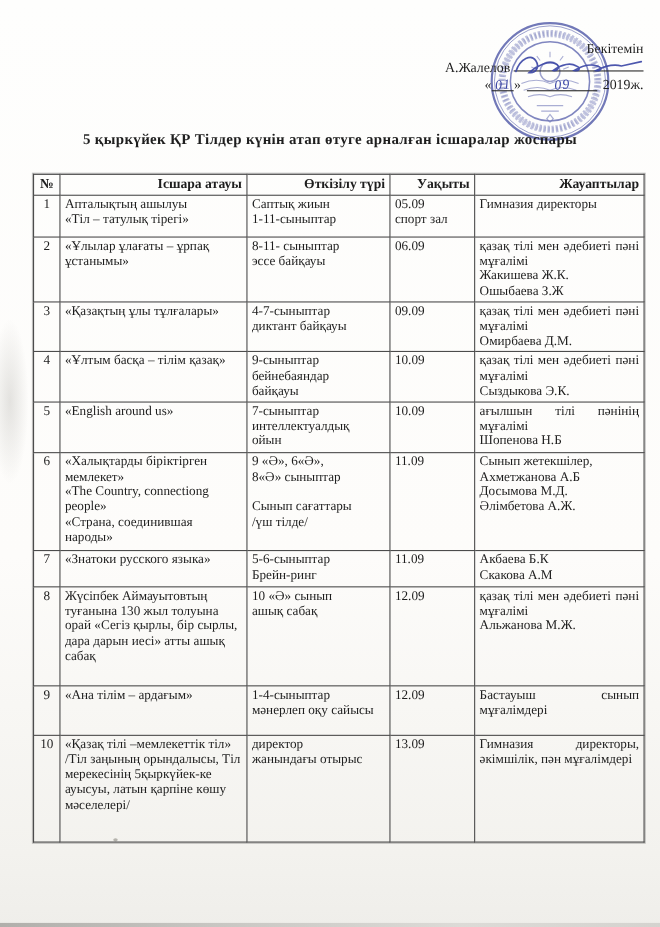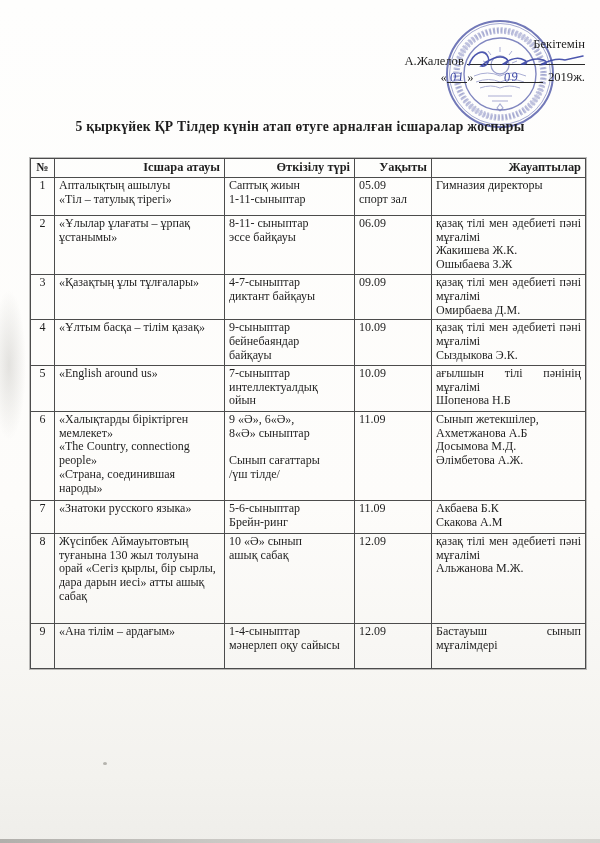--- a/index.html
+++ b/index.html
@@ -231,17 +231,26 @@
       <td class="c-resp">қазақ тілі мен әдебиеті пәні мұғалімі
 Альжанова М.Ж.</td>
     </tr>
     <tr class="r8">
       <td class="c-num">9</td>
       <td class="c-name">«Ана тілім – ардағым»</td>
       <td class="c-form">1-4-сыныптар мәнерлеп оқу сайысы</td>
       <td class="c-time">12.09</td>
       <td class="c-resp">Бастауыш сынып мұғалімдері</td>
     </tr>
+    <tr class="r9">
+      <td class="c-num">10</td>
+      <td class="c-name">«Қазақ тілі –мемлекеттік тіл»
+/Тіл заңының орындалысы, Тіл мерекесінің 5қыркүйек-ке ауысуы, латын қарпіне көшу мәселелері/</td>
+      <td class="c-form">директор
+жанындағы отырыс</td>
+      <td class="c-time">13.09</td>
+      <td class="c-resp">Гимназия директоры, әкімшілік, пән мұғалімдері</td>
+    </tr>
   </tbody>
     </table>
 </div>
 
 <div class="scan-bottom-edge"></div>
 
 </body></html>

